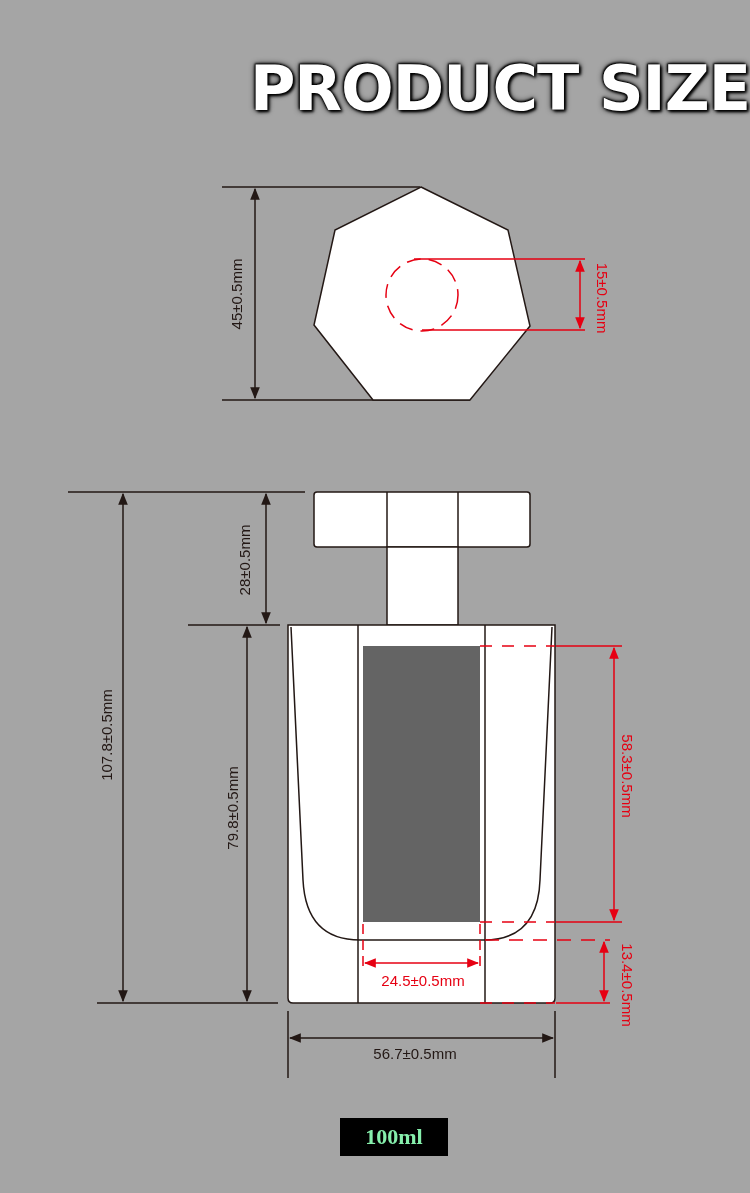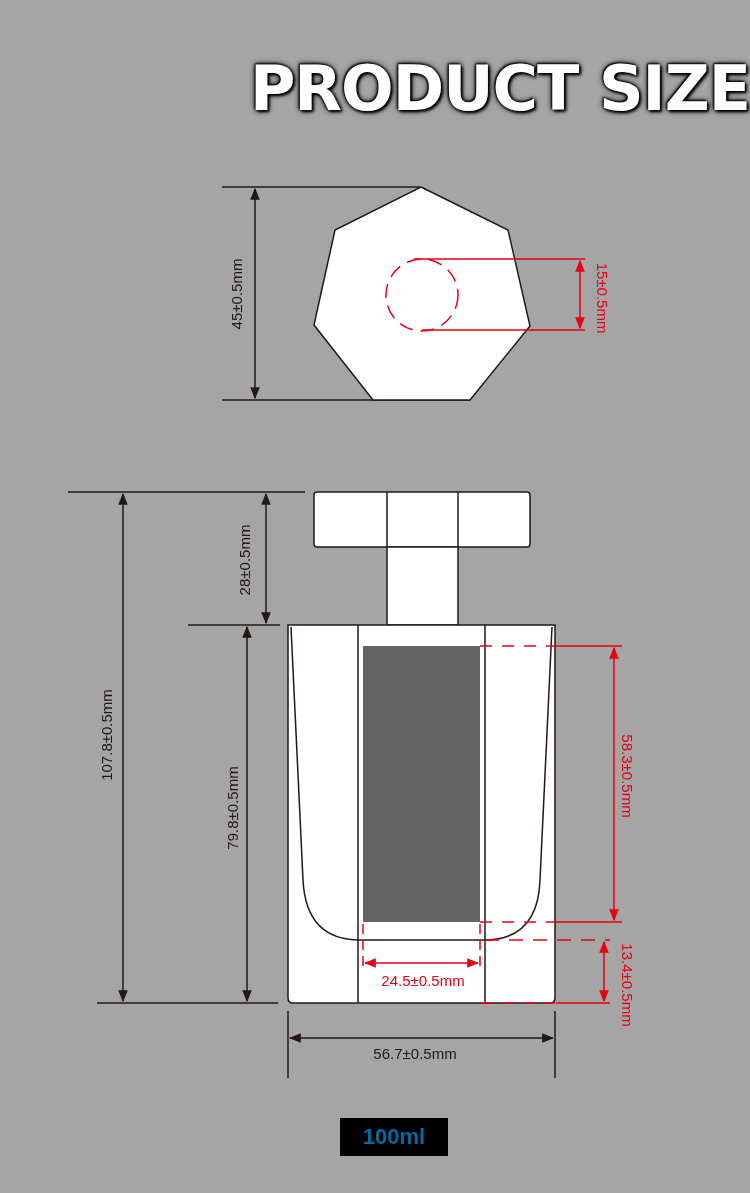--- a/index.html
+++ b/index.html
@@ -18,22 +18,22 @@
       font-size: 62px;
       letter-spacing: -1px;
       color: #ffffff;
       text-shadow: 0 0 3px #000, 2px 2px 3px #000, -1px -1px 2px #000, 0 0 6px #000;
     }
     svg.drawing { position: absolute; left: 0; top: 0; }
     .dim-black { font-family: "Liberation Sans", sans-serif; font-size: 15px; fill: #231815; }
     .dim-red { font-family: "Liberation Sans", sans-serif; font-size: 15px; fill: #e60012; }
     .badge {
       position: absolute; left: 340px; top: 1118px; width: 108px; height: 38px;
-      background: #000; color: #0369a1;
-      font-family: Liberation Sans, sans-serif; font-weight: bold; font-size: 22px;
+      background: #000; color: #86efac;
+      font-family: Liberation Serif, serif; font-weight: bold; font-size: 22px;
       display: flex; align-items: center; justify-content: center;
     }
   </style>
 </head>
 <body>
 
 <div class="title">PRODUCT SIZE</div>
 
 <svg class="drawing" width="750" height="1193" viewBox="0 0 750 1193" xmlns="http://www.w3.org/2000/svg">
   <defs>

